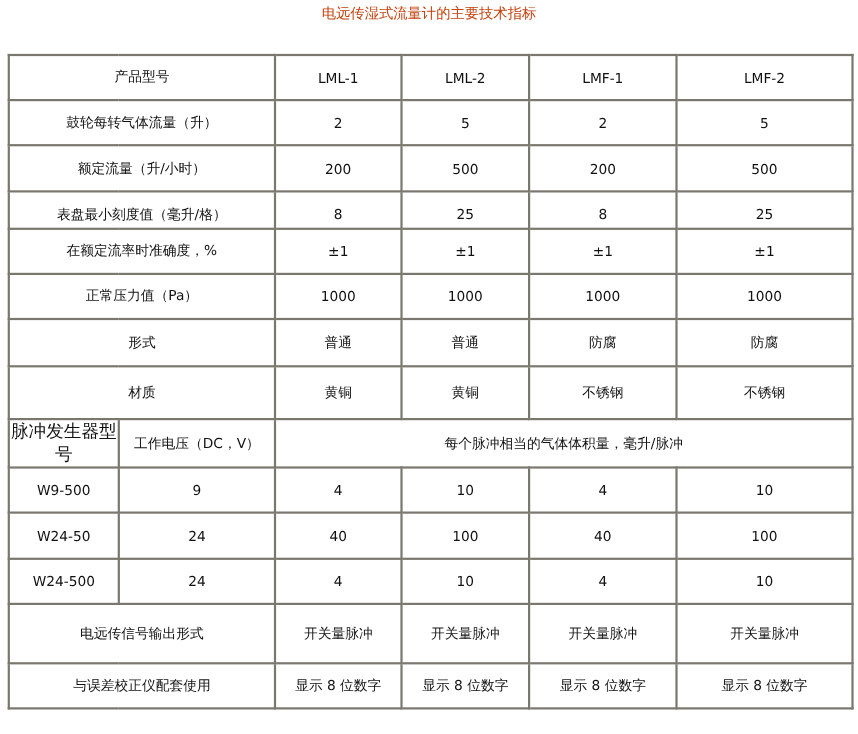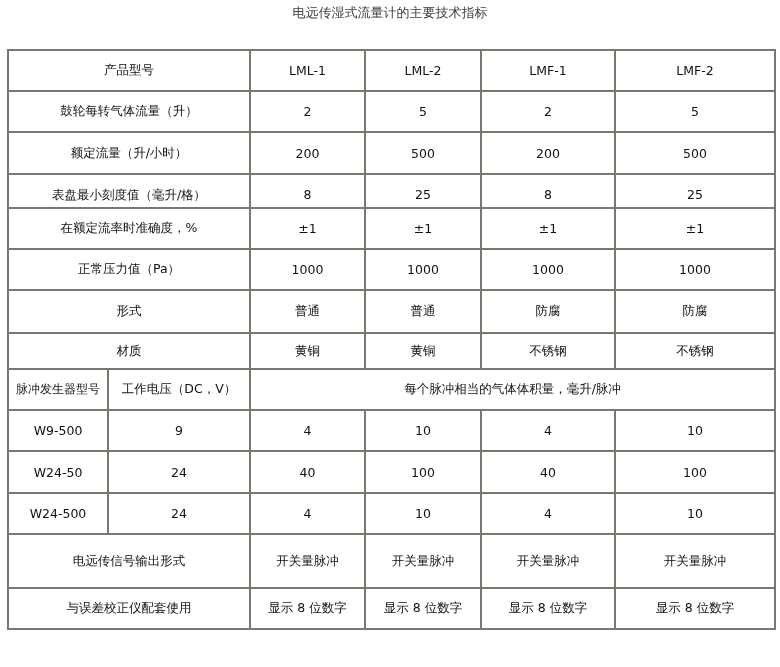--- a/index.html
+++ b/index.html
@@ -1,24 +1,24 @@
 <!DOCTYPE html>
 <html><head>
 <meta charset="utf-8">
 <style>
   html, body { margin: 0; padding: 0; background: #ffffff; }
   body { width: 780px; height: 667px; position: relative; overflow: hidden;
          font-family: "DejaVu Sans", "Liberation Sans", sans-serif; color: #111; }
   .title { position: absolute; top: 4px; left: 0; width: 780px; text-align: center;
-           font-size: 13px; line-height: 18px; color: #404040; }
+           font-size: 13px; line-height: 18px; color: #c2410c; }
   table.spec { position: absolute; top: 49px; left: 7px; border-collapse: collapse;
                table-layout: fixed; width: 767px; }
   table.spec td { border: 2px solid #7a776e; text-align: center; vertical-align: middle;
                   font-size: 12.5px; padding: 0; color: #111; }
-  table.spec td.tiny { font-size: 12px; }
+  table.spec td.tiny { font-size: 16px; }
 </style>
 </head>
 <body>
 
 <div class="title">电远传湿式流量计的主要技术指标</div>
 
 <table class="spec">
   <colgroup>
     <col style="width:100px">
       <col style="width:142px">
@@ -70,21 +70,21 @@
       <td>1000</td>
       <td>1000</td>
     </tr>
     <tr style="height:43px">
       <td colspan="2">形式</td>
       <td>普通</td>
       <td>普通</td>
       <td>防腐</td>
       <td>防腐</td>
     </tr>
-    <tr style="height:36px">
+    <tr style="height:48px">
       <td colspan="2">材质</td>
       <td>黄铜</td>
       <td>黄铜</td>
       <td>不锈钢</td>
       <td>不锈钢</td>
     </tr>
     <tr style="height:41px">
       <td class="tiny">脉冲发生器型号</td>
       <td>工作电压（DC，V）</td>
       <td colspan="4">每个脉冲相当的气体体积量，毫升/脉冲</td>

